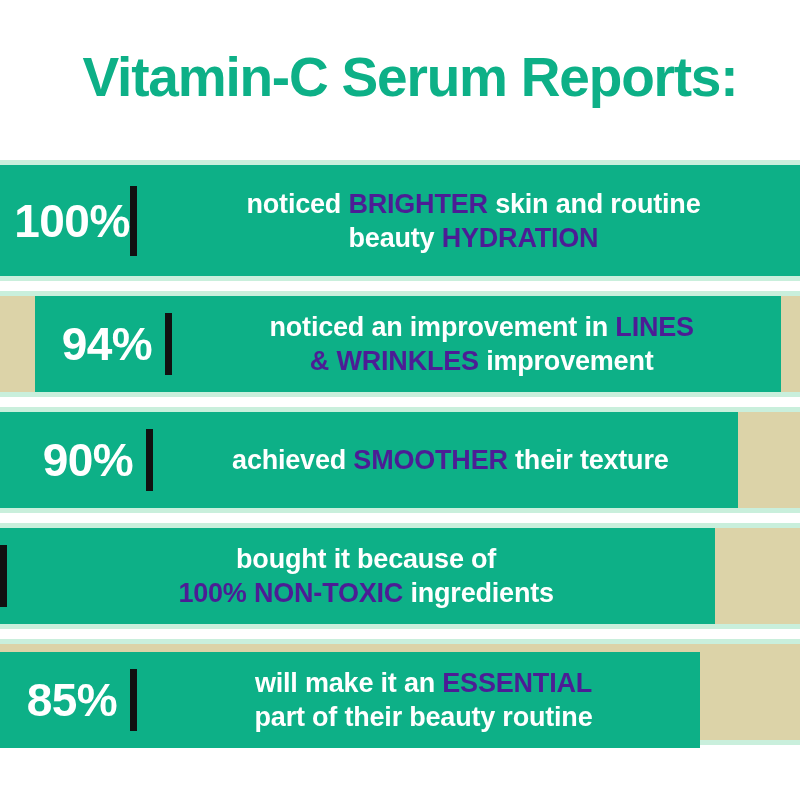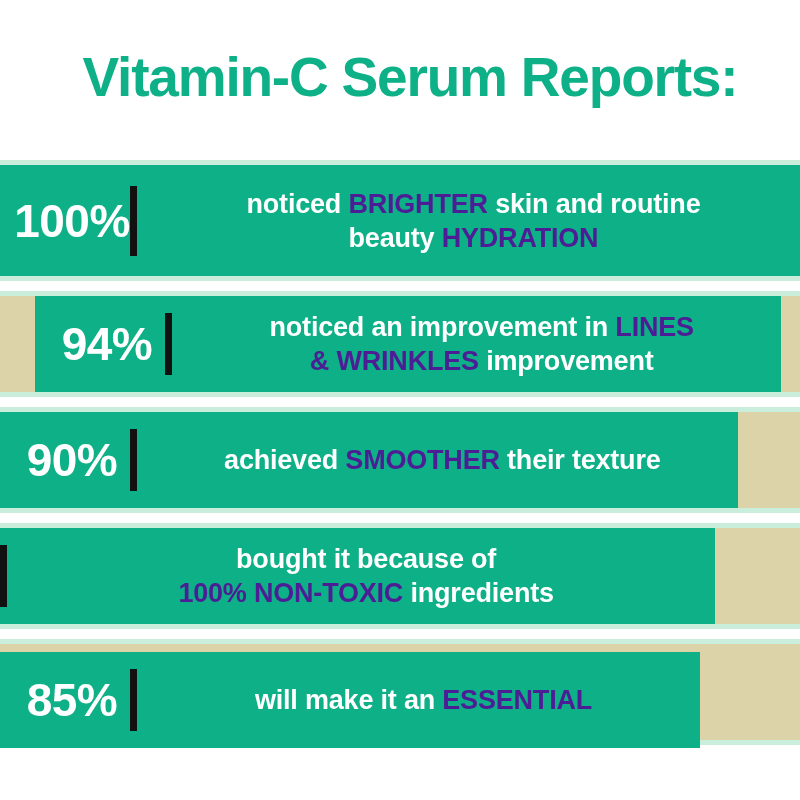--- a/index.html
+++ b/index.html
@@ -176,21 +176,21 @@
               <span><span></span><span class="hl">&amp; WRINKLES</span><span> improvement</span></span>
             </div>
           </div>
         </div>
       </div>
     </div>
 
     <div class="stat-row row-h-96">
       <div class="stat-track">
         <div class="stat-beige"></div>
-        <div class="stat-fill" style="width:92.2%;">
+        <div class="stat-fill" style="width:92.2%;padding-left:16px;">
           <div class="stat-inner">
             <div class="stat-percent">90%</div>
             <div class="stat-divider"></div>
             <div class="stat-text">
               <span><span>achieved </span><span class="hl">SMOOTHER</span><span> their texture</span></span>
             </div>
           </div>
         </div>
       </div>
     </div>
@@ -212,20 +212,21 @@
 
     <div class="stat-row row-h-96">
       <div class="stat-track">
         <div class="stat-beige"></div>
         <div class="stat-fill" style="width:87.5%;margin-top:8px;">
           <div class="stat-inner">
             <div class="stat-percent">85%</div>
             <div class="stat-divider"></div>
             <div class="stat-text">
               <span><span>will make it an </span><span class="hl">ESSENTIAL</span><span></span></span><br>
+              <span><span>part of their beauty routine</span><span class="hl"></span><span></span></span>
             </div>
           </div>
         </div>
       </div>
     </div>
 
   </div>
 </div>
 
 </body></html>

